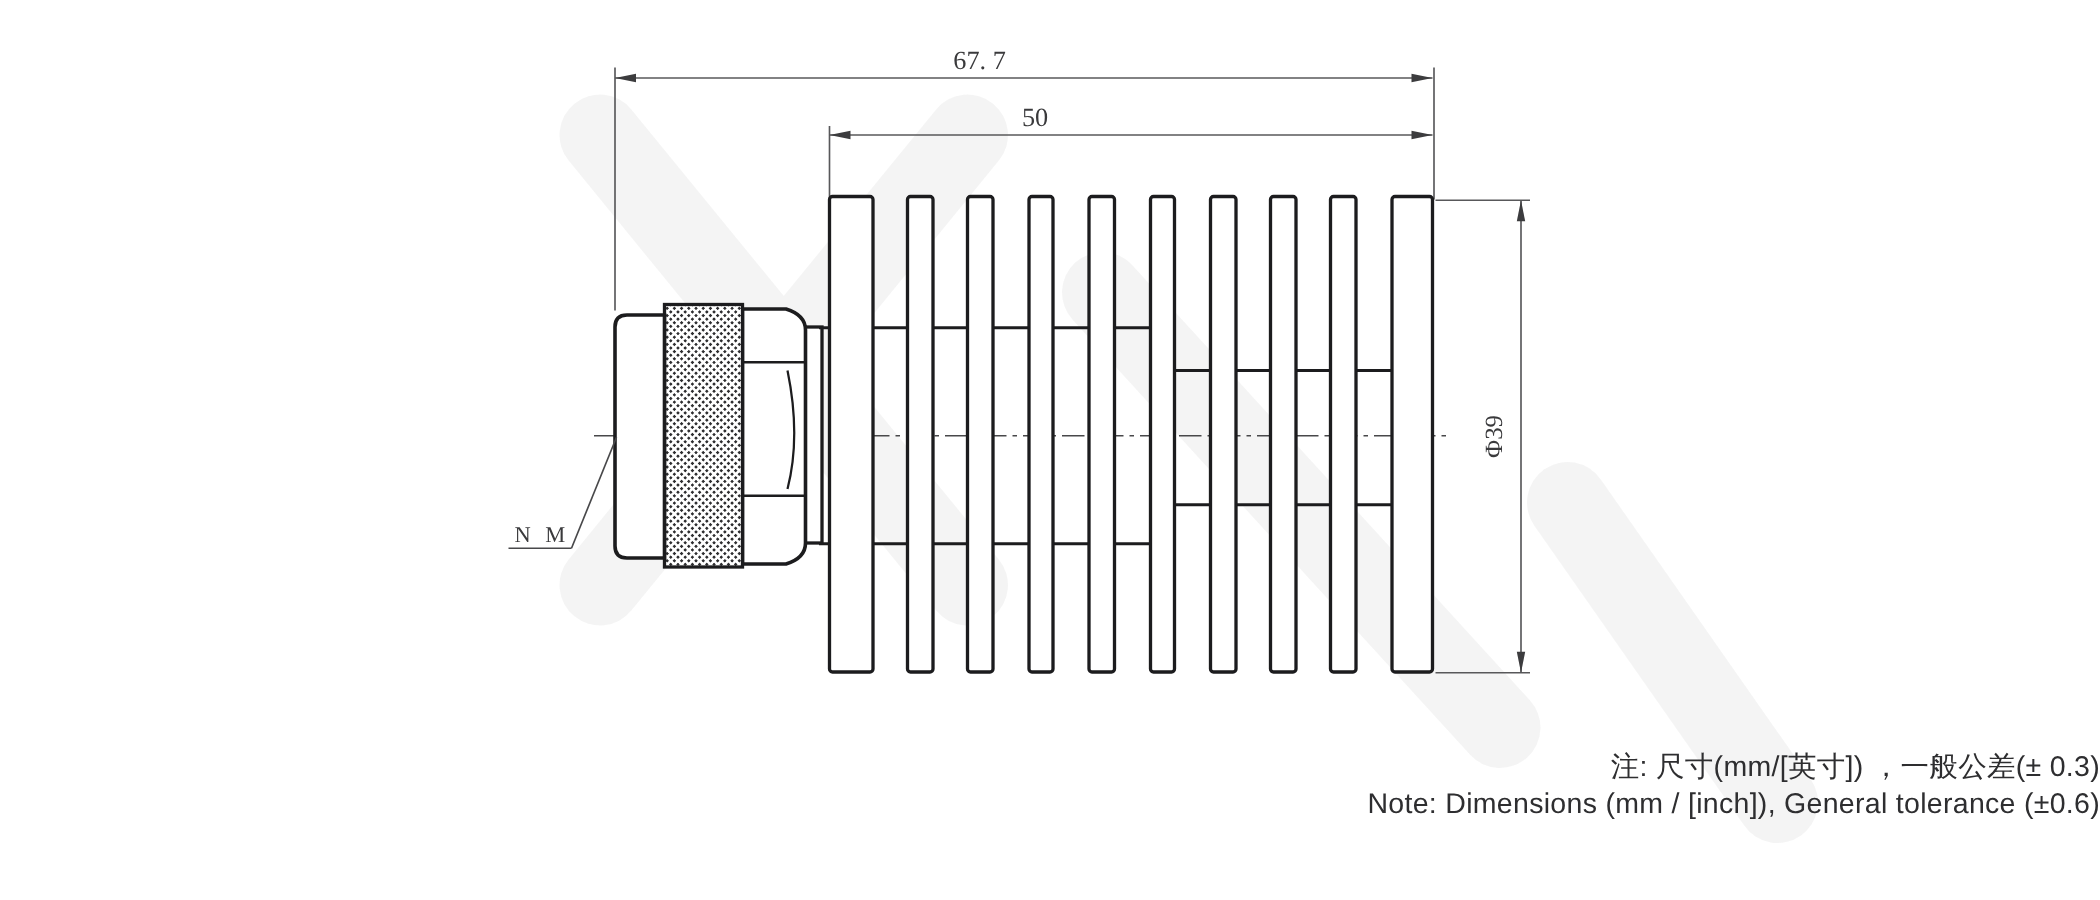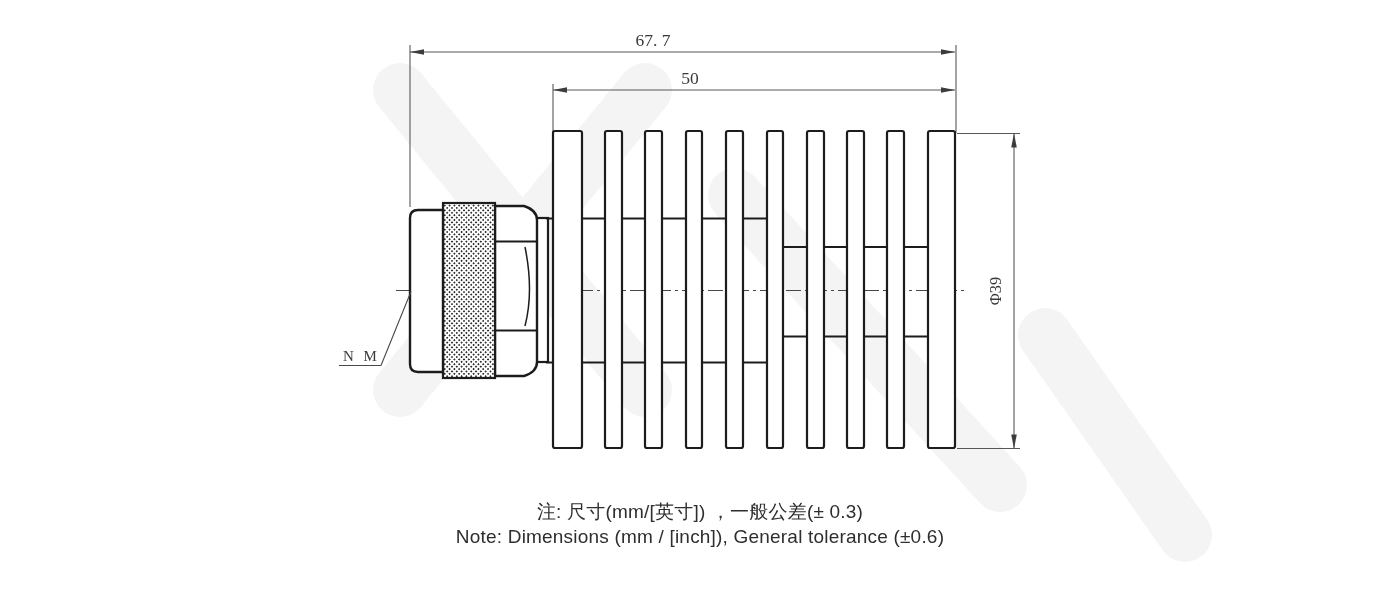--- a/index.html
+++ b/index.html
@@ -22,21 +22,21 @@
   }
   .dim-text {
     font-family: "Liberation Serif", "DejaVu Serif", serif;
     fill: #3a3a3c;
   }
   .notes {
     position: absolute;
     left: 0;
     right: 0;
     top: 499px;
-    text-align: center;
+    text-align: right;
     color: #2e2e30;
   }
   .note-line {
     font-size: 19px;
     line-height: 25px;
     letter-spacing: 0.2px;
   }
 </style>
 </head>
 <body>

